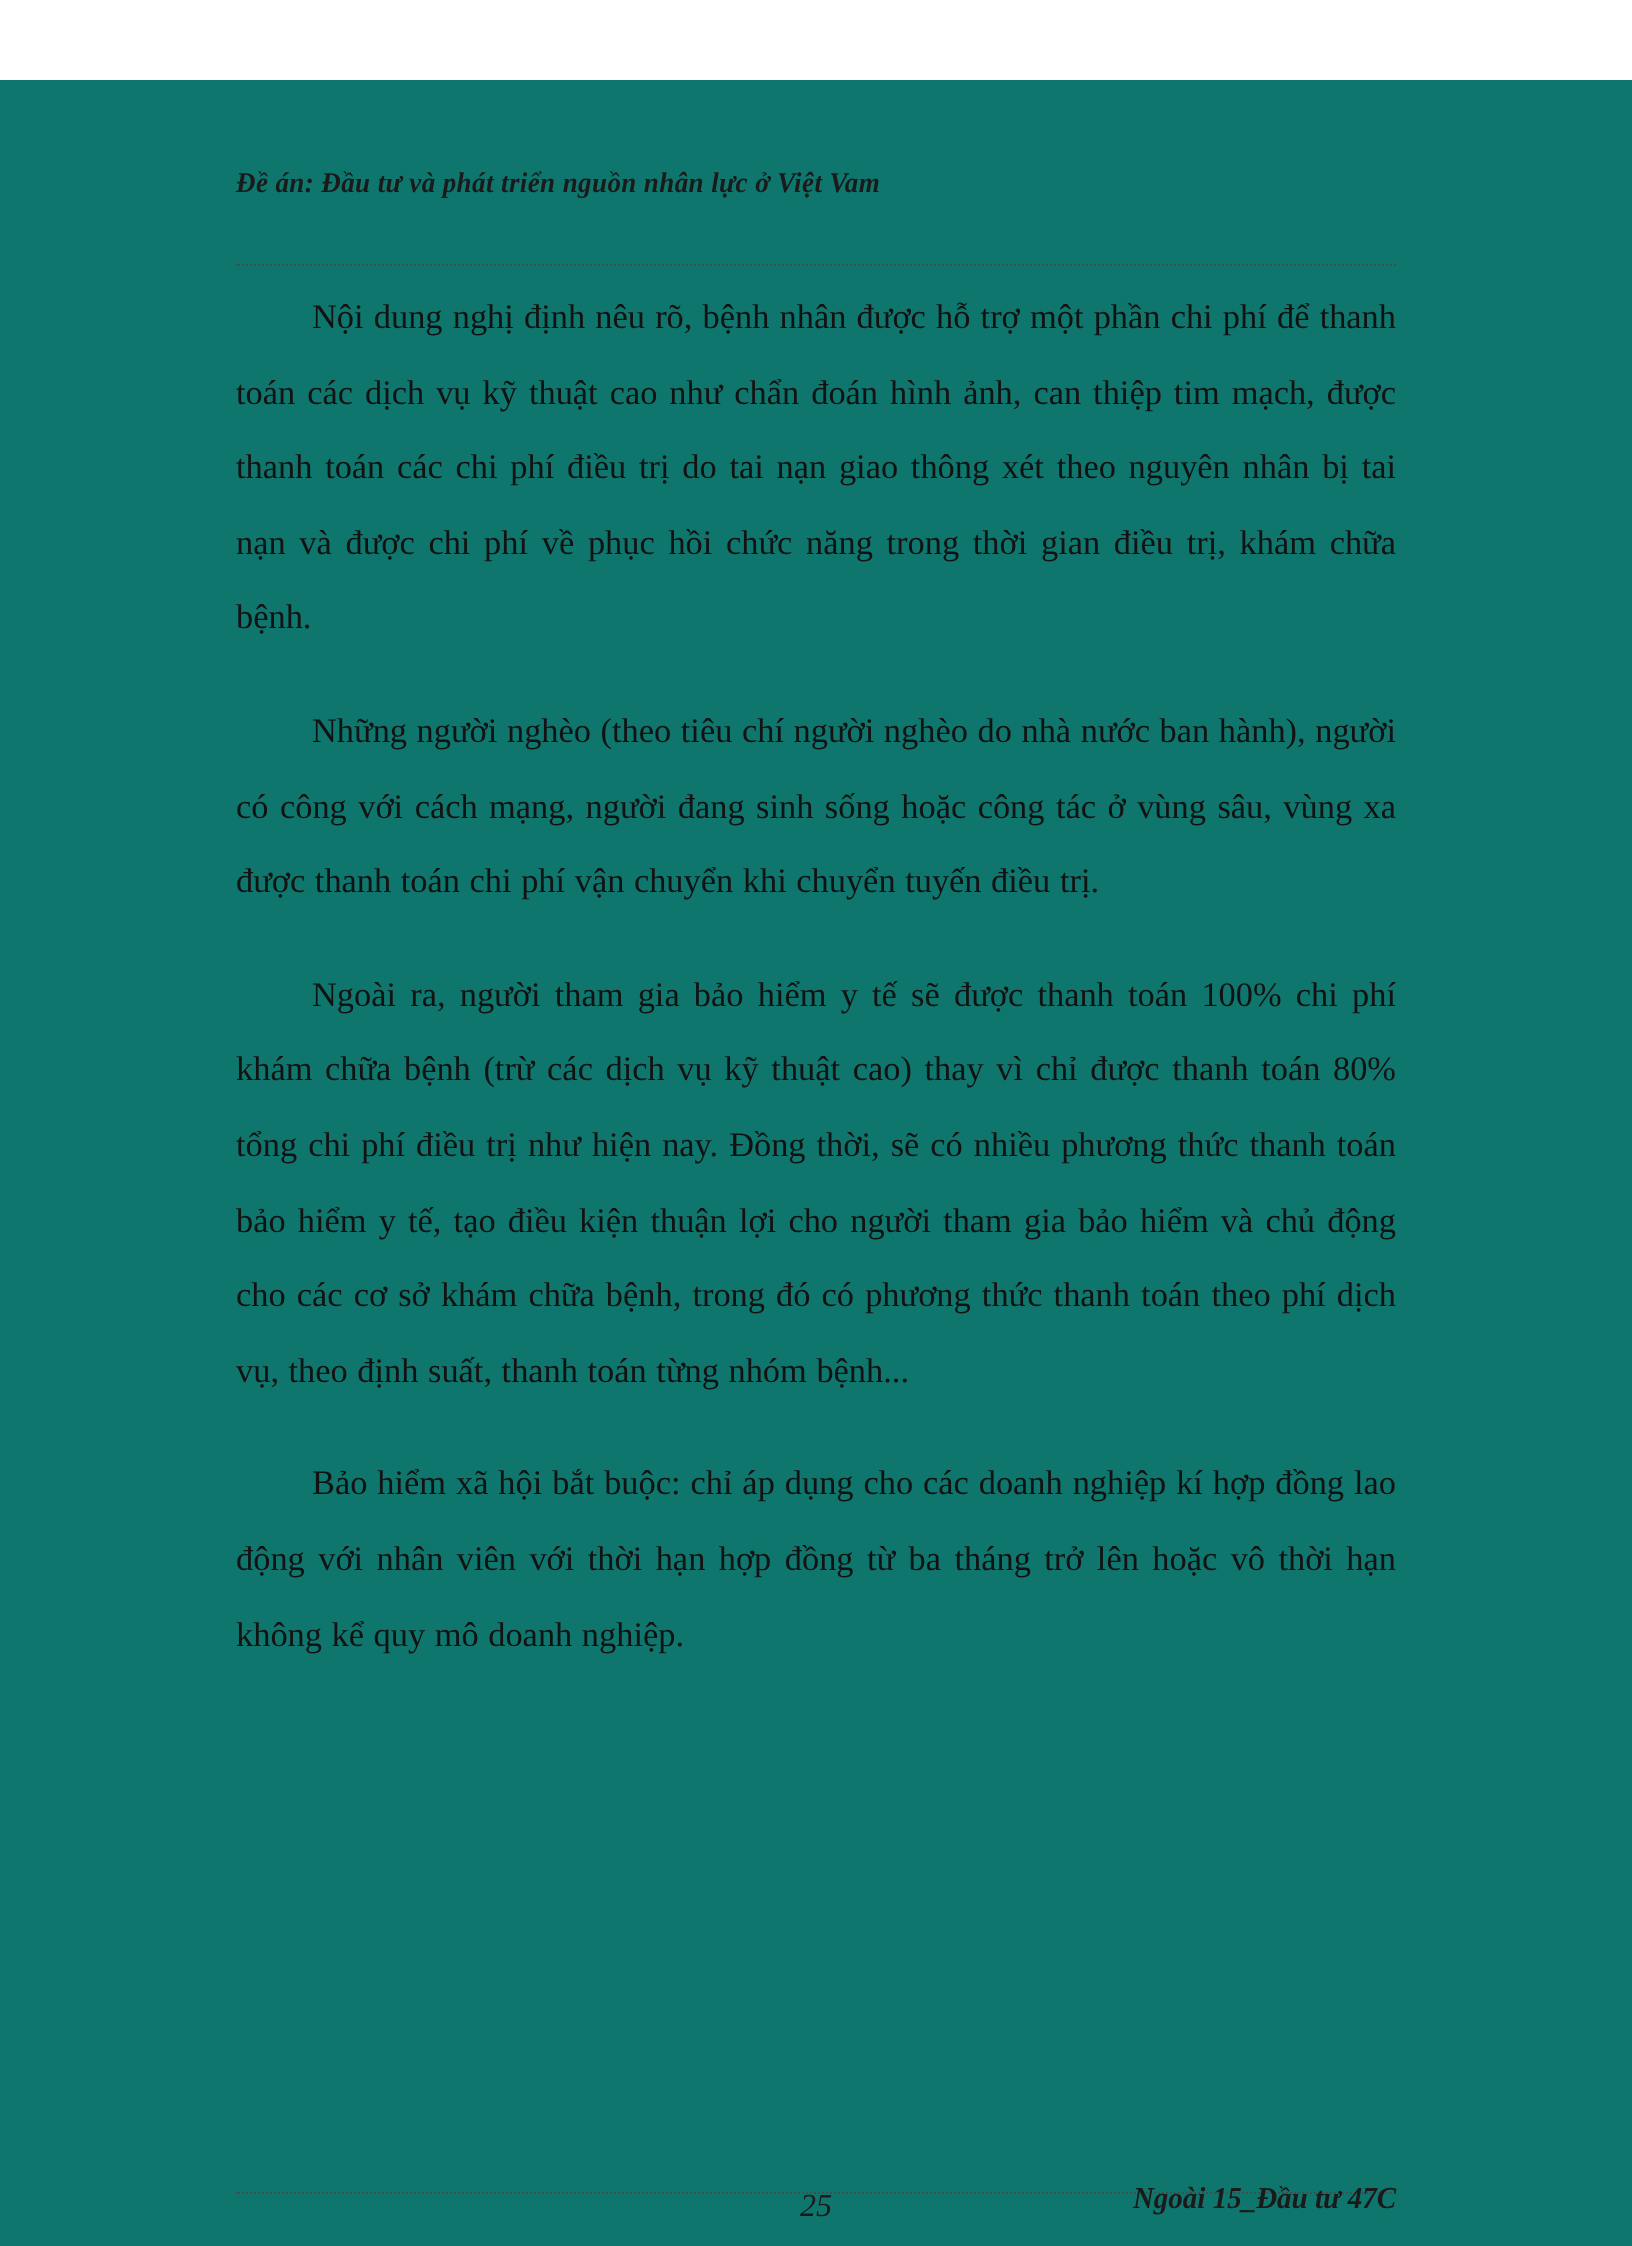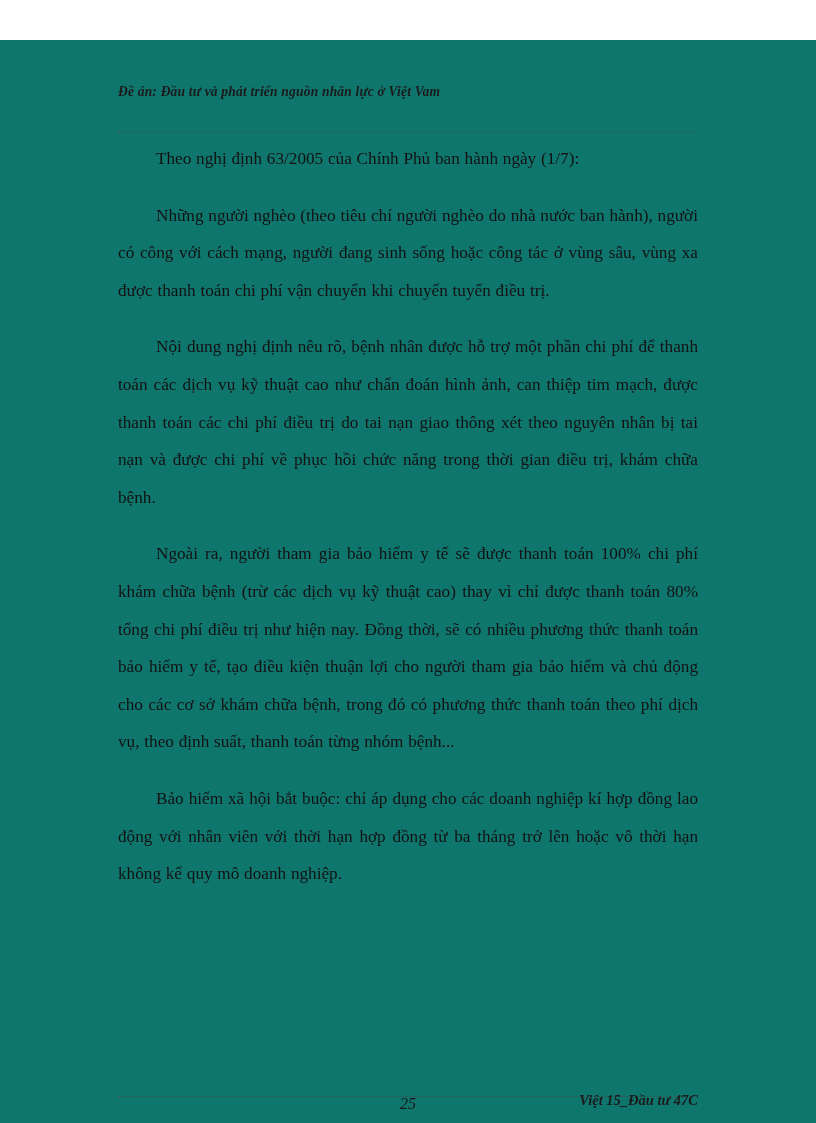--- a/index.html
+++ b/index.html
@@ -130,29 +130,28 @@
 
 <div class="page">
 
   <div class="header">
     <div class="header-title">Đề án: Đầu tư và phát triển nguồn nhân lực ở Việt Vam</div>
   </div>
 
   <hr class="rule-dotted rule-header">
 
   <div class="body-col">
-    <p class="para">Theo nghị định 63/2005 của Chính Phủ ban hành ngày (1/7):</p>
+    <p class="para">Nội dung nghị định nêu rõ, bệnh nhân được hỗ trợ một phần chi phí để thanh toán các dịch vụ kỹ thuật cao như chẩn đoán hình ảnh, can thiệp tim mạch, được thanh toán các chi phí điều trị do tai nạn giao thông xét theo nguyên nhân bị tai nạn và được chi phí về phục hồi chức năng trong thời gian điều trị, khám chữa bệnh.</p>
     <p class="para">Những người nghèo (theo tiêu chí người nghèo do nhà nước ban hành), người có công với cách mạng, người đang sinh sống hoặc công tác ở vùng sâu, vùng xa được thanh toán chi phí vận chuyển khi chuyển tuyến điều trị.</p>
-    <p class="para">Nội dung nghị định nêu rõ, bệnh nhân được hỗ trợ một phần chi phí để thanh toán các dịch vụ kỹ thuật cao như chẩn đoán hình ảnh, can thiệp tim mạch, được thanh toán các chi phí điều trị do tai nạn giao thông xét theo nguyên nhân bị tai nạn và được chi phí về phục hồi chức năng trong thời gian điều trị, khám chữa bệnh.</p>
     <p class="para">Ngoài ra, người tham gia bảo hiểm y tế sẽ được thanh toán 100% chi phí khám chữa bệnh (trừ các dịch vụ kỹ thuật cao) thay vì chỉ được thanh toán 80% tổng chi phí điều trị như hiện nay. Đồng thời, sẽ có nhiều phương thức thanh toán bảo hiểm y tế, tạo điều kiện thuận lợi cho người tham gia bảo hiểm và chủ động cho các cơ sở khám chữa bệnh, trong đó có phương thức thanh toán theo phí dịch vụ, theo định suất, thanh toán từng nhóm bệnh...</p>
     <p class="para">Bảo hiểm xã hội bắt buộc: chỉ áp dụng cho các doanh nghiệp kí hợp đồng lao động với nhân viên với thời hạn hợp đồng từ ba tháng trở lên hoặc vô thời hạn không kể quy mô doanh nghiệp.</p>
   </div>
 
   <hr class="rule-dotted rule-footer">
 
   <div class="footer">
     <div class="footer-pageno">25</div>
-    <div class="footer-group">Việt 15_Đầu tư 47C</div>
+    <div class="footer-group">Ngoài 15_Đầu tư 47C</div>
   </div>
 
   <hr class="rule-dotted rule-bottom-edge">
 
 </div>
 
 </body></html>

